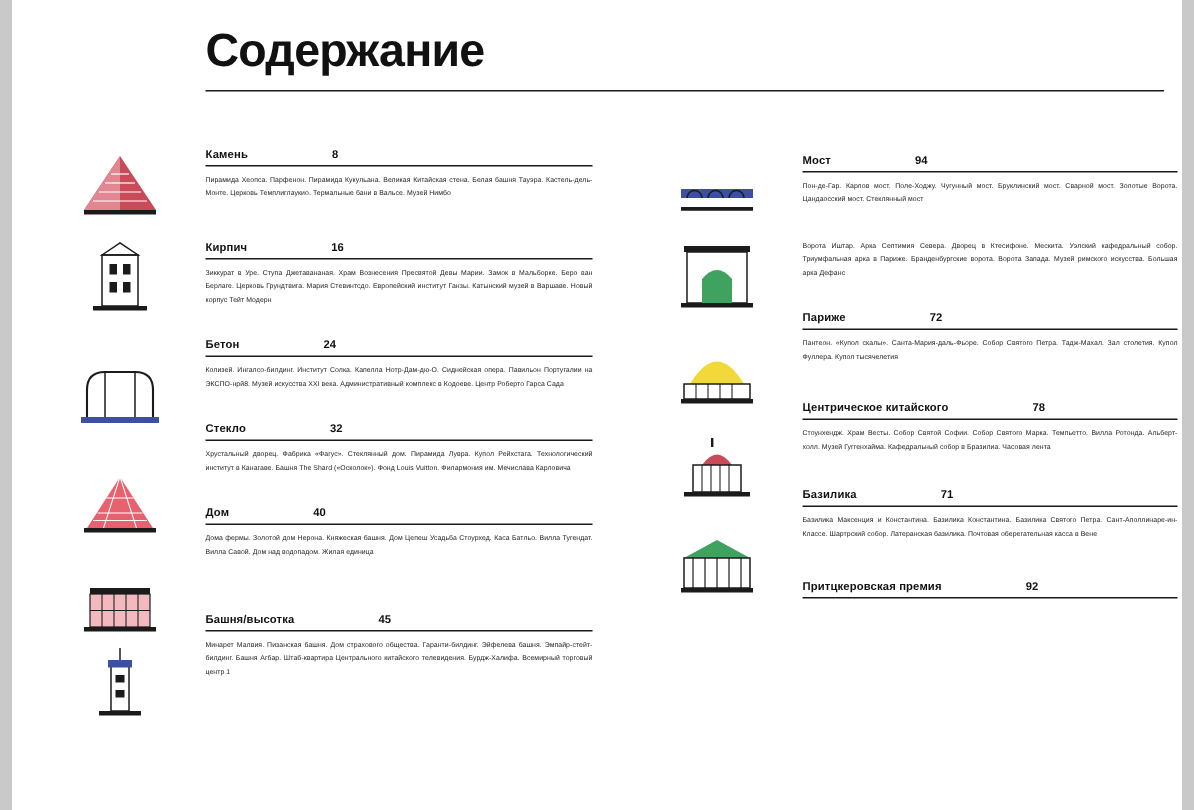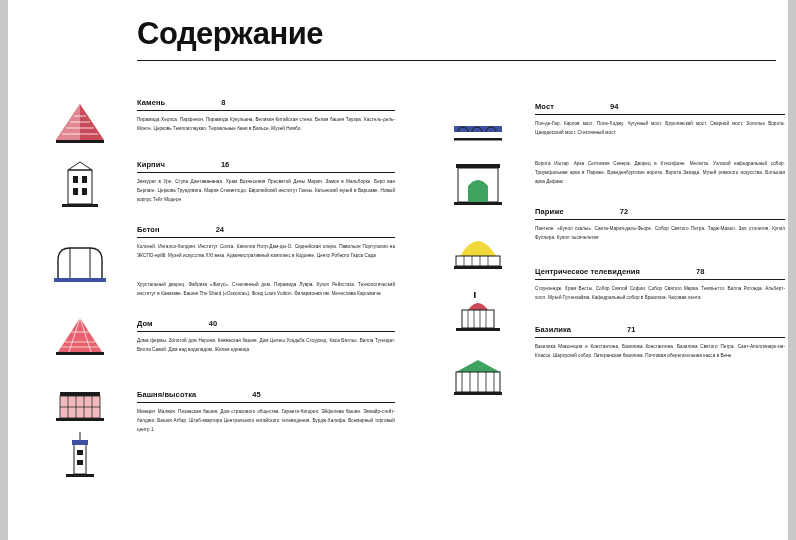--- a/index.html
+++ b/index.html
@@ -284,20 +284,24 @@
 
       <div class="entry" style="margin-top:18px">
         <div class="entry-head">
           <span class="entry-name">Бетон</span>
           <span class="entry-page">24</span>
         </div>
         <div class="entry-desc">Колизей. Ингалсо-билдинг. Институт Солка. Капелла Нотр-Дам-дю-О. Сиднейская опера. Павильон Португалии на ЭКСПО-нрй8. Музей искусства XXI века. Административный комплекс в Кодоеве. Центр Роберто Гарса Сада</div>
       </div>
 
       <div class="entry" style="margin-top:20px">
+        <div class="entry-head">
+          <span class="entry-name">Стекло</span>
+          <span class="entry-page">32</span>
+        </div>
         <div class="entry-desc">Хрустальный дворец. Фабрика «Фагус». Стеклянный дом. Пирамида Лувра. Купол Рейхстага. Технологический институт в Канагаве. Башня The Shard («Осколок»). Фонд Louis Vuitton. Филармония им. Мечислава Карловича</div>
       </div>
 
       <div class="entry" style="margin-top:18px">
         <div class="entry-head">
           <span class="entry-name">Дом</span>
           <span class="entry-page">40</span>
         </div>
         <div class="entry-desc">Дома фермы. Золотой дом Нерона. Княжеская башня. Дом Цепеш Усадьба Стоурхед. Каса Батльо. Вилла Тугендат. Вилла Савой. Дом над водопадом. Жилая единица</div>
       </div>
@@ -329,31 +333,37 @@
       <div class="entry" style="margin-top:20px">
         <div class="entry-head">
           <span class="entry-name">Париже</span>
           <span class="entry-page">72</span>
         </div>
         <div class="entry-desc">Пантеон. «Купол скалы». Санта-Мария-даль-Фьоре. Собор Святого Петра. Тадж-Махал. Зал столетия. Купол Фуллера. Купол тысячелетия</div>
       </div>
 
       <div class="entry" style="margin-top:24px">
         <div class="entry-head">
-          <span class="entry-name">Центрическое телевидения</span>
+          <span class="entry-name">Центрическое китайского</span>
           <span class="entry-page">78</span>
         </div>
         <div class="entry-desc">Стоунхендж. Храм Весты. Собор Святой Софии. Собор Святого Марка. Темпьетто. Вилла Ротонда. Альберт-холл. Музей Гуггенхайма. Кафедральный собор в Бразилиа. Часовая лента</div>
       </div>
 
       <div class="entry" style="margin-top:22px">
         <div class="entry-head">
           <span class="entry-name">Базилика</span>
           <span class="entry-page">71</span>
         </div>
         <div class="entry-desc">Базилика Максенция и Константина. Базилика Константина. Базилика Святого Петра. Сант-Аполлинаре-ин-Классе. Шартрский собор. Латеранская базилика. Почтовая обе­регательная касса в Вене</div>
       </div>
 
+      <div class="entry" style="margin-top:26px">
+        <div class="entry-head">
+          <span class="entry-name">Притцкеровская премия</span>
+          <span class="entry-page">92</span>
+        </div>
+      </div>
 
     </div>
 
   </div>
 </div>
 
 </body></html>

